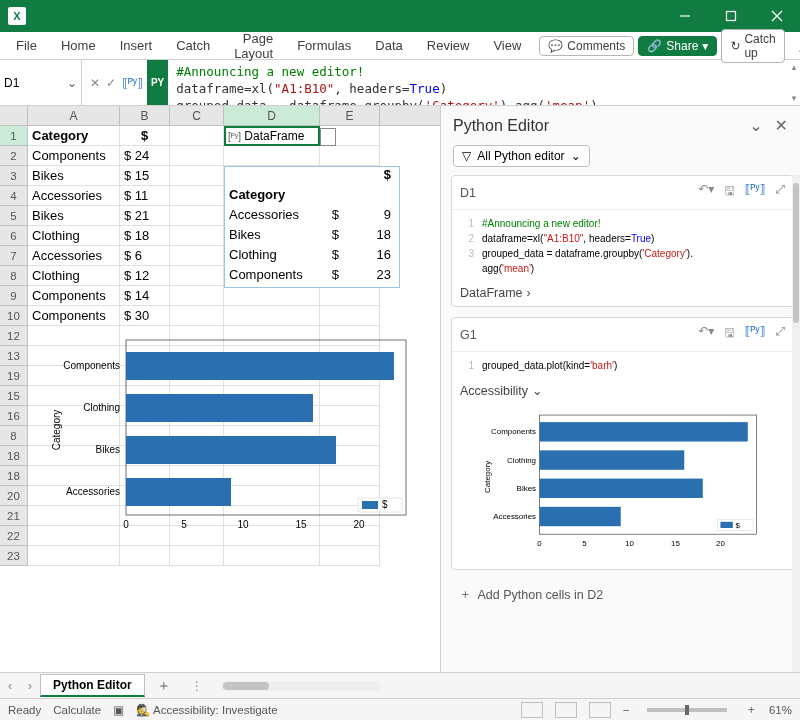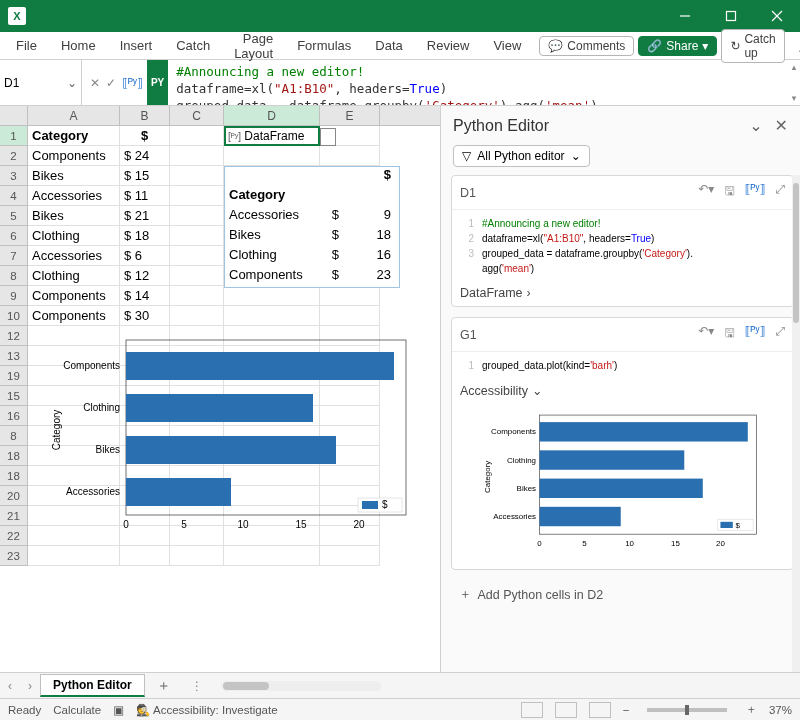--- a/index.html
+++ b/index.html
@@ -493,14 +493,14 @@
   <span>🕵 <span>Accessibility: Investigate</span></span>
   <div class="spacer"></div>
   <span class="viewbtn"></span>
   <span class="viewbtn"></span>
   <span class="viewbtn"></span>
   <span>−</span>
   <div class="zoom-slider">
       <div class="knob"></div>
     </div>
   <span>＋</span>
-  <span>37%</span>
+  <span>61%</span>
 </div>
 
 </body></html>

